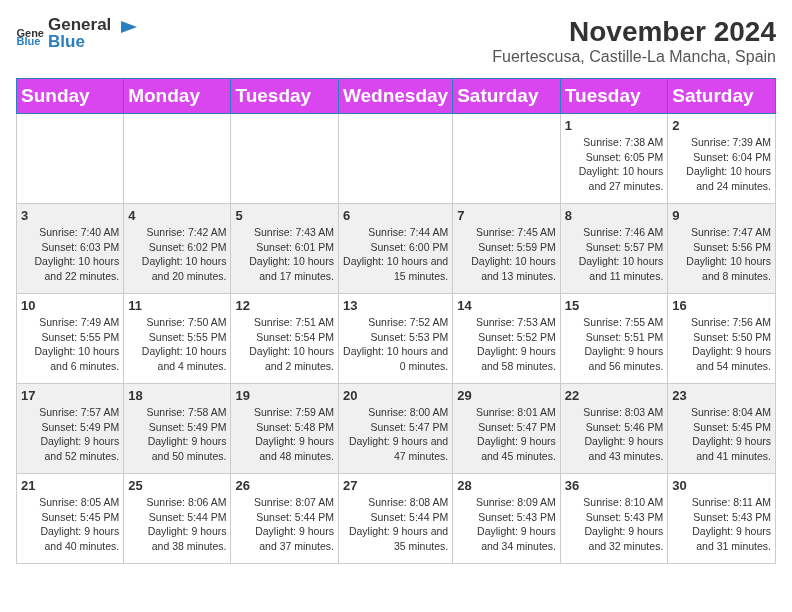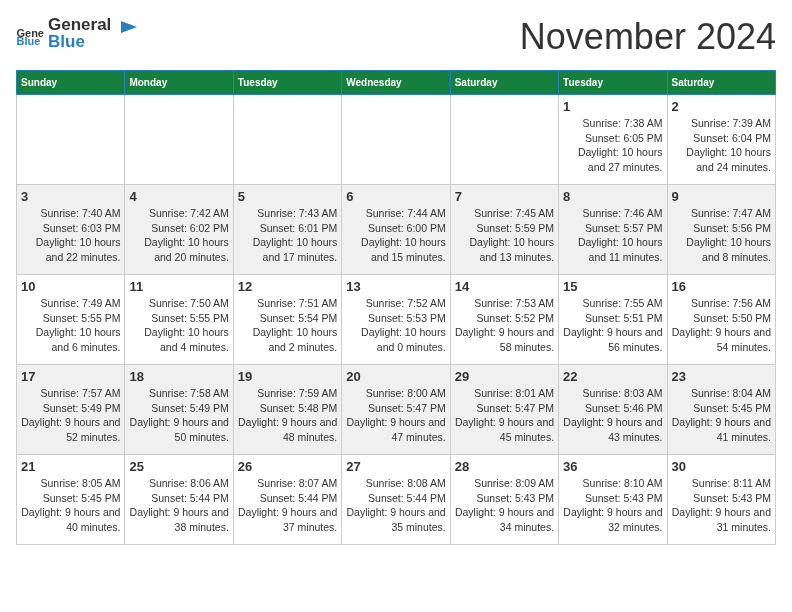--- a/index.html
+++ b/index.html
@@ -22,39 +22,39 @@
       gap: 4px;
     }
     .logo-icon {
       width: 28px;
       height: 22px;
     }
     .title-section {
       text-align: right;
     }
     .month-title {
-      font-size: 36px;
-      font-weight: normal;
+      font-size: 28px;
+      font-weight: bold;
       color: #333;
     }
     .location-title {
       font-size: 16px;
       color: #555;
     }
     table {
       width: 100%;
       border-collapse: collapse;
       font-size: 11px;
     }
     thead tr th {
-      background-color: #15803d;
+      background-color: #d946ef;
       color: #fff;
       padding: 6px 4px;
       text-align: left;
-      font-size: 10px;
+      font-size: 19px;
       font-weight: bold;
       border: 1px solid #2a7fc1;
     }
     tbody tr td {
       border: 1px solid #ccc;
       vertical-align: top;
       padding: 4px;
       width: 14.28%;
       min-height: 80px;
       height: 90px;
@@ -93,20 +93,21 @@
     <div style="display:flex; flex-direction:column; line-height:1.1;">
       <span style="font-size:17px; font-weight:bold; color:#333;">General</span>
       <span style="font-size:17px; font-weight:bold; color:#2a7fc1; margin-top:-2px;">Blue</span>
     </div>
     <svg width="22" height="22" viewBox="0 0 22 22" style="margin-left:2px; margin-top:-8px;">
       <polygon points="4,2 20,8 4,14" fill="#2a7fc1"></polygon>
     </svg>
   </div>
   <div class="title-section">
     <div class="month-title">November 2024</div>
+    <div class="location-title">Fuertescusa, Castille-La Mancha, Spain</div>
   </div>
 </div>
 
 <table>
   <thead>
     <tr>
     <th>Sunday</th>
         <th>Monday</th>
         <th>Tuesday</th>
         <th>Wednesday</th>

